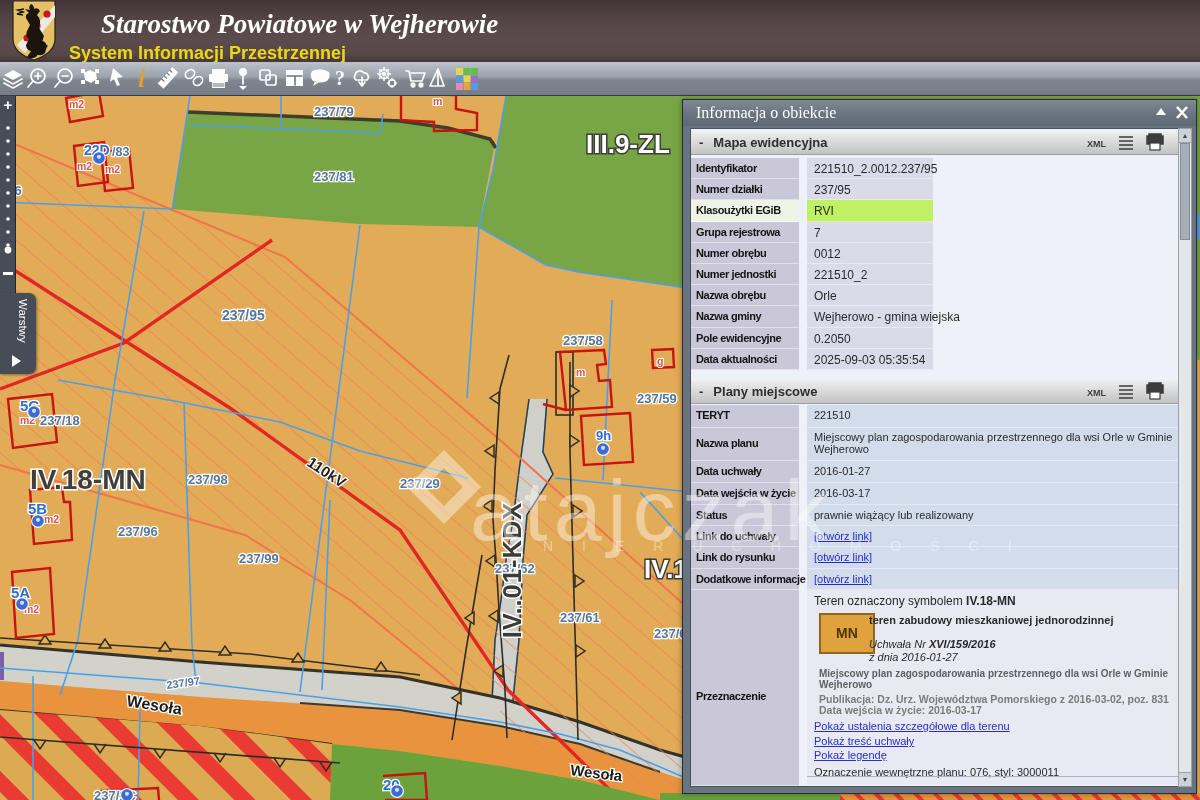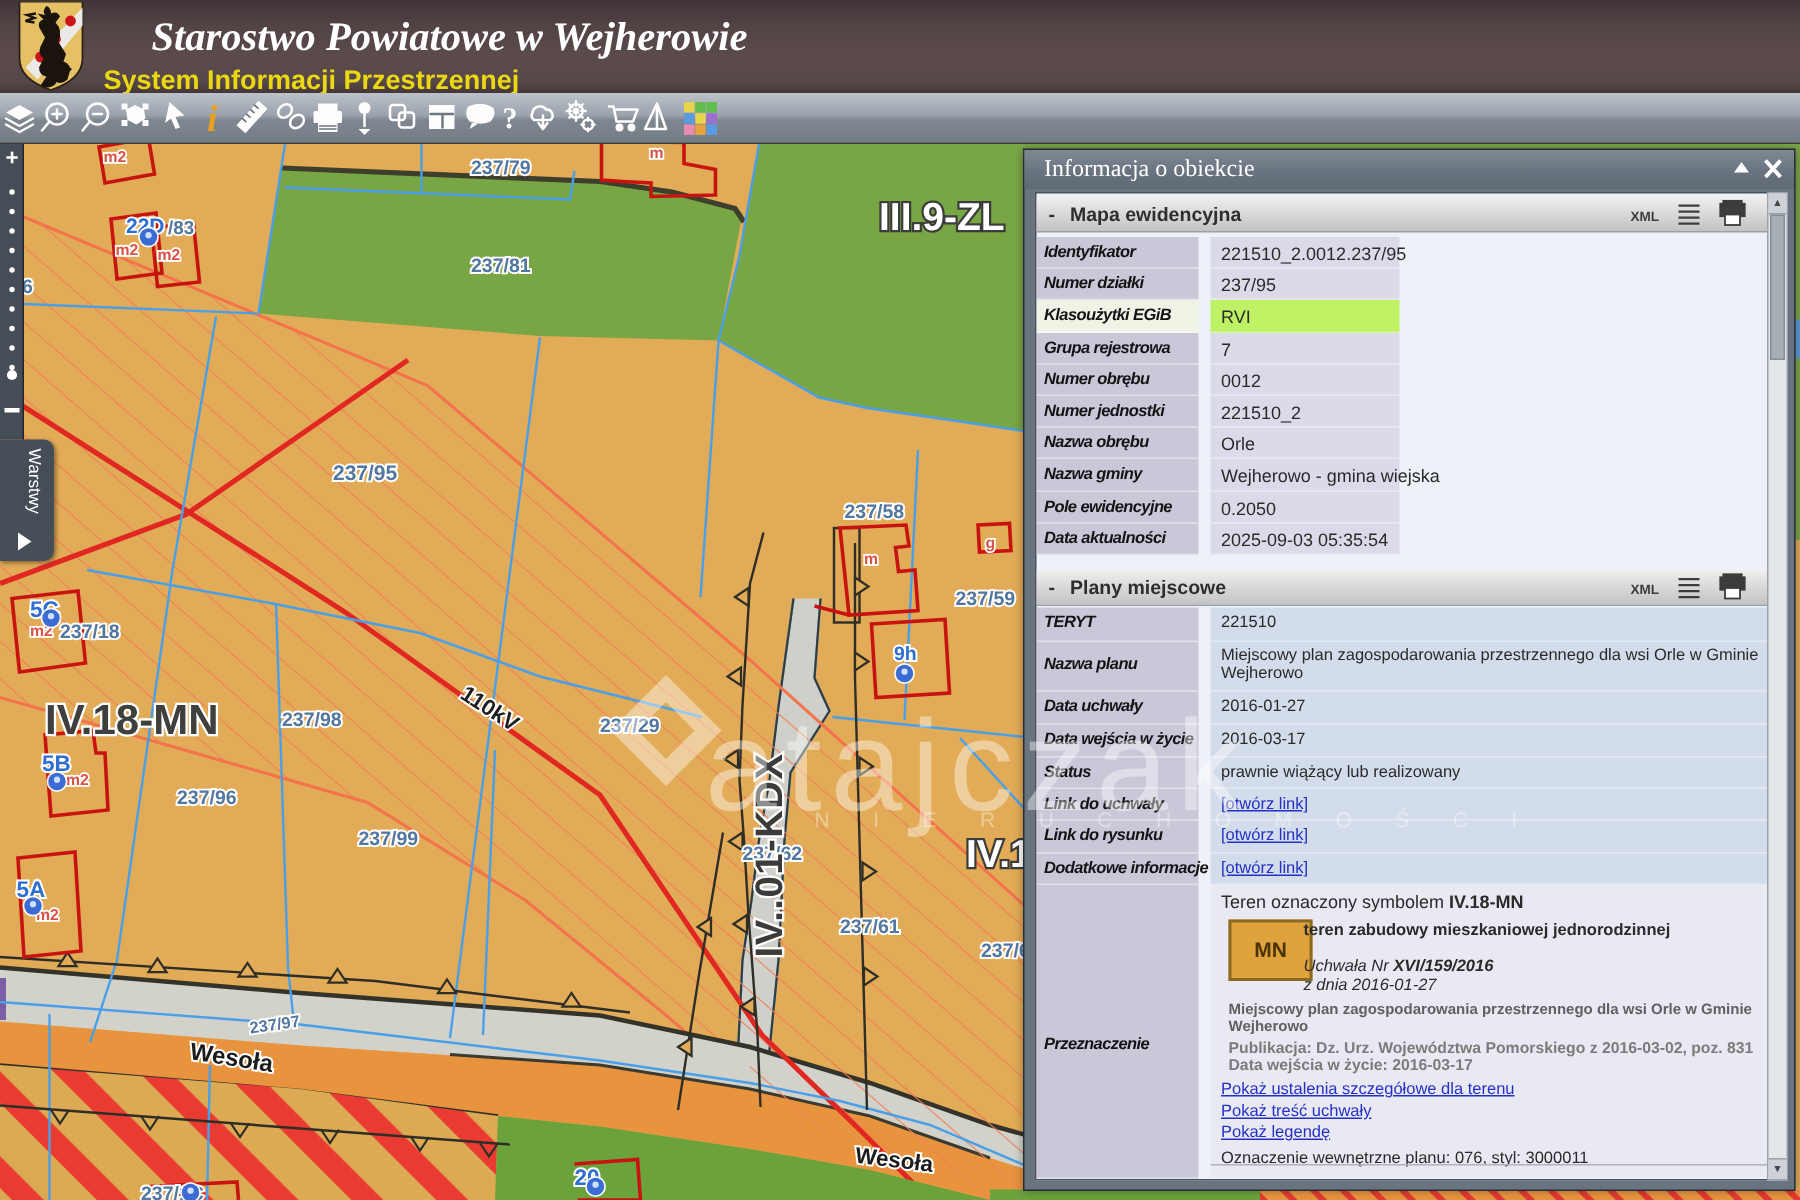--- a/index.html
+++ b/index.html
@@ -34,21 +34,21 @@
   #pcontent{position:absolute;left:7px;top:28px;width:490px;height:659px;background:#eef2f8;
      border:1px solid #4a525c;box-sizing:border-box;overflow:hidden;}
   .sechead{position:absolute;left:0;width:100%;height:24px;
      background:linear-gradient(180deg,#efefef 0%,#d9d9d9 50%,#c3c3c3 100%);
      border-bottom:1px solid #9aa0a6;box-sizing:border-box;
      font-size:13px;font-weight:bold;color:#2e2e2e;line-height:23px;}
   .sechead .dash{margin-left:8px;margin-right:10px;}
   .row{position:absolute;left:0;width:100%;}
   .lbl{position:absolute;left:0;top:0;bottom:0;width:108px;background:#c9c7d8;
      font-size:11px;font-weight:bold;color:#141414;padding:4px 0 0 5px;box-sizing:border-box;
-     white-space:nowrap;letter-spacing:-0.4px;border-bottom:1px solid rgba(255,255,255,0.45);font-style:italic;}
+     white-space:nowrap;letter-spacing:-0.4px;border-bottom:1px solid rgba(255,255,255,0.45);}
   .val{position:absolute;left:116px;top:0;bottom:0;font-size:12px;color:#2a2a2a;
      padding:4px 0 0 7px;box-sizing:border-box;border-bottom:1px solid rgba(255,255,255,0.4);}
   .v1{white-space:nowrap;}
   .v2{font-size:11px;}
   .v1{width:126px;background:#dbdae8;}
   .v2{right:0;background:#d3dcea;}
   a.lk{color:#2430c4;text-decoration:underline;}
   #pscroll{position:absolute;right:4px;top:28px;width:14px;height:659px;background:#e4e7ea;
      border:1px solid #9aa2aa;box-sizing:border-box;}
   #watermark{position:absolute;left:0;top:0;width:1200px;height:800px;pointer-events:none;}

